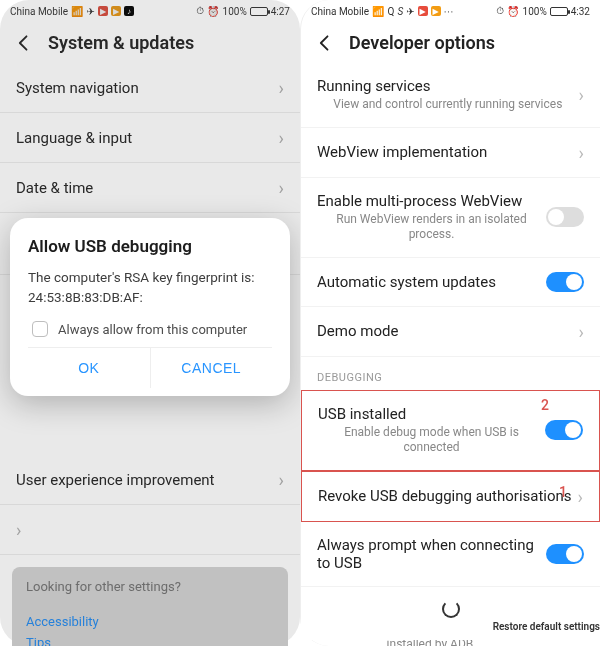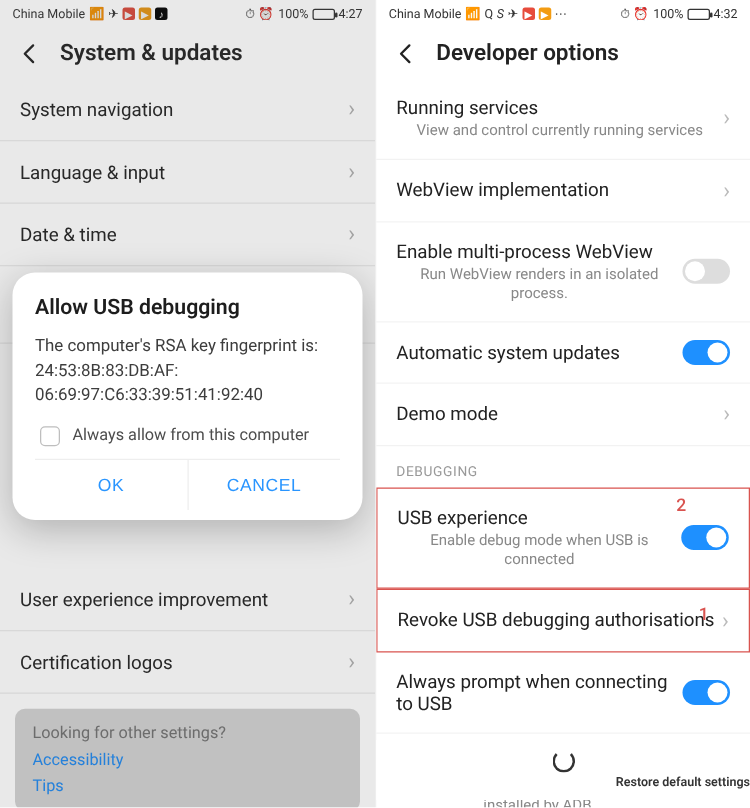--- a/index.html
+++ b/index.html
@@ -1,17 +1,17 @@
 <!DOCTYPE html>
 <html><head>
 <meta charset="utf-8">
 <style>
   * { box-sizing: border-box; margin: 0; padding: 0; }
   body { font-family: -apple-system, BlinkMacSystemFont, "Segoe UI", Roboto, sans-serif; background: #fff; width: 600px; height: 646px; display: flex; overflow: hidden; }
-  .phone { width: 300px; height: 646px; display: flex; flex-direction: column; position: relative; }
+  .phone { width: 300px; height: 646px; display: flex; flex-direction: column; position: relative; border-radius: 29px; }
   .phone.left { background: #e8e8e8; opacity: 0.95; }
   .phone.right { background: #fff; border-left: 1px solid #eee; }
 
   .statusbar { height: 22px; display: flex; align-items: center; justify-content: space-between; padding: 0 10px; font-size: 10px; color: #333; }
   .statusbar-left, .statusbar-right { display: flex; align-items: center; gap: 3px; }
   .statusbar .dot { width: 10px; height: 10px; border-radius: 2px; display: inline-flex; align-items: center; justify-content: center; font-size: 8px; color: #fff; }
   .dot.red { background: #e74c3c; }
   .dot.orange { background: #f39c12; }
   .dot.black { background: #000; }
   .batt { width: 18px; height: 9px; border: 1px solid #333; border-radius: 2px; position: relative; }
@@ -32,21 +32,21 @@
   .section-title { font-size: 11px; letter-spacing: 0.5px; color: #999; padding: 14px 16px 6px; text-transform: uppercase; }
 
   .switch { width: 38px; height: 20px; border-radius: 10px; position: relative; }
   .switch.on { background: #1e90ff; }
   .switch.off { background: #ddd; }
   .switch .knob { width: 16px; height: 16px; border-radius: 50%; background: #fff; position: absolute; top: 2px; }
   .switch.on .knob { right: 2px; }
   .switch.off .knob { left: 2px; }
 
   .hint { margin: 12px 12px; background: #dfdfdf; border-radius: 8px; padding: 12px 14px; }
-  .hint .q { font-size: 13px; color: #777; margin-bottom: 7px; }
+  .hint .q { font-size: 13px; color: #777; margin-bottom: 20px; }
   .hint .link { font-size: 13px; color: #1e90ff; display: block; margin-top: 6px; }
 
   .dialog-overlay { position: absolute; top: 218px; left: 10px; right: 10px; background: #ffffff; border-radius: 18px; padding: 18px 18px 8px; box-shadow: 0 8px 30px rgba(0,0,0,0.25); }
   .dialog-overlay h2 { font-size: 17px; font-weight: 600; margin-bottom: 12px; color: #111; }
   .dialog-overlay .body { font-size: 13.5px; color: #333; line-height: 1.45; margin-bottom: 14px; }
   .dialog-overlay .always { display: flex; align-items: center; gap: 10px; font-size: 13px; color: #444; margin-bottom: 10px; padding-left: 4px; }
   .dialog-overlay .checkbox { width: 16px; height: 16px; border: 1.5px solid #bbb; border-radius: 4px; }
   .dialog-overlay .actions { display: flex; border-top: 1px solid #eee; }
   .dialog-overlay .actions button { flex: 1; background: none; border: none; padding: 12px 0; font-size: 14px; color: #1e90ff; font-weight: 500; letter-spacing: 0.5px; }
   .dialog-overlay .actions button:first-child { border-right: 1px solid #eee; }
@@ -121,38 +121,34 @@
       <span class="chev">›</span>
     </div>
     <div style="height:180px"></div>
     <div class="row">
       <div class="txt">
           <div class="title">User experience improvement</div>
         </div>
       <span class="chev">›</span>
     </div>
     <div class="row">
-      <div class="txt">
-          <div class="title">Certification logos</div>
-        </div>
       <span class="chev">›</span>
     </div>
     <div class="hint">
       <div class="q">Looking for other settings?</div>
       <span class="link">Accessibility</span>
       <span class="link">Tips</span>
     </div>
   </div>
 
   <div class="dialog-overlay">
     <h2>Allow USB debugging</h2>
     <div class="body">
       <span>The computer's RSA key fingerprint is:</span><br>
       <span>24:53:8B:83:DB:AF:</span><br>
-      <span>06:69:97:C6:33:39:51:41:92:40</span>
     </div>
     <div class="always">
       <span class="checkbox"></span>
       <span>Always allow from this computer</span>
     </div>
     <div class="actions">
       <button>OK</button>
       <button>CANCEL</button>
     </div>
   </div>
@@ -223,21 +219,21 @@
       <div class="txt">
           <div class="title">Demo mode</div>
         </div>
       <span class="chev">›</span>
     </div>
 
     <div class="section-title">DEBUGGING</div>
 
     <div class="row redbox">
       <div class="txt">
-        <div class="title">USB experience</div>
+        <div class="title">USB installed</div>
         <div class="sub">Enable debug mode when USB is connected</div>
       </div>
       <span class="redmark" style="right:50px; top:6px">2</span>
       <span class="switch on">
           <span class="knob"></span>
         </span>
     </div>
     <div class="row redbox">
       <div class="txt">
           <div class="title">Revoke USB debugging authorisations</div>

